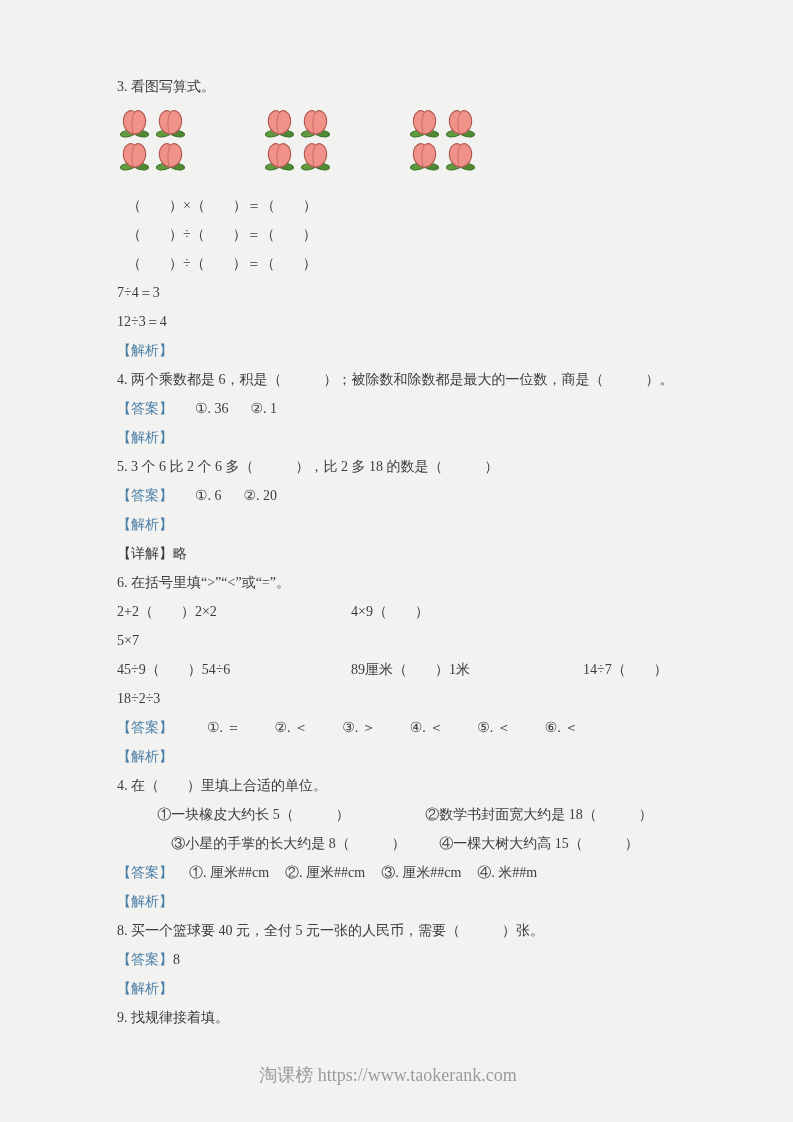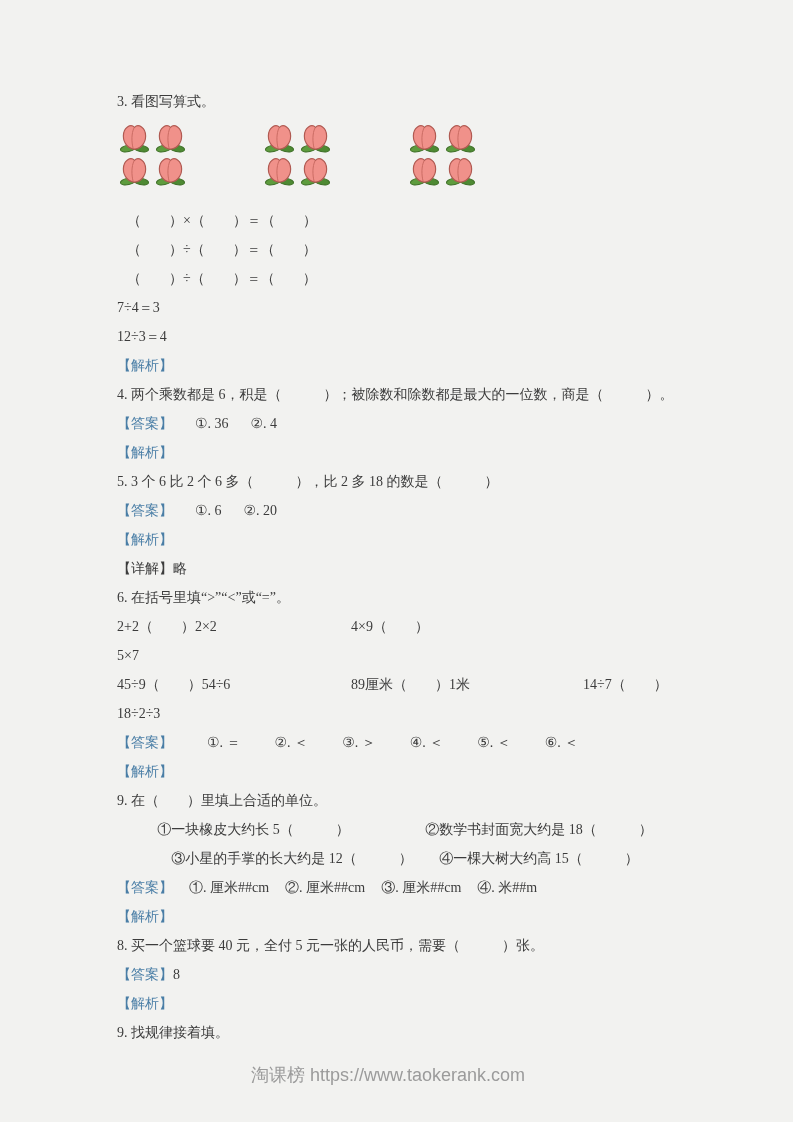--- a/index.html
+++ b/index.html
@@ -5,21 +5,21 @@
   html,body{margin:0;padding:0;}
   .page{
     position:relative;
     width:793px;height:1122px;
     background:#f2f2f0;
     color:#3c3c3c;
     font-family:"Liberation Serif","DejaVu Serif",serif;
     font-size:14px;
     overflow:hidden;
   }
-  .content{position:absolute;left:117px;top:93px;width:576px;}
+  .content{position:absolute;left:117px;top:78px;width:576px;}
   .ln{margin:0 0 12px 0;line-height:17px;white-space:nowrap;}
   .indent{padding-left:10px;}
   .blue{color:#4a7ea6;}
   
   .peaches{display:flex;gap:76px;margin:4px 0 26px 2px;}
   .peach-group{display:grid;grid-template-columns:repeat(2,33px);column-gap:3px;row-gap:2px;}
   .peach{display:block;}
   
   .c3{display:flex;}
   .c3 > span{white-space:nowrap;}
@@ -30,21 +30,21 @@
   .c2 > span:nth-child(1){width:268px;flex:none;}
   
   .ans{display:flex;}
   .ans > span{white-space:nowrap;}
   .g22{gap:22px;}
   .g34{gap:34px;}
   .g16{gap:16px;}
   .footer{
     position:absolute;left:0;right:17px;top:1063px;
     text-align:center;
-    font-family:Liberation Sans, sans-serif;
+    font-family:Liberation Serif, serif;
     font-size:18px;color:#9b9b9b;
   }
 </style>
 </head>
 <body>
 
 <div class="page">
   <div class="content">
 
     <p class="ln">3. 看图写算式。</p>
@@ -141,21 +141,21 @@
     <p class="ln indent">（　　）÷（　　）＝（　　）</p>
     <p class="ln indent">（　　）÷（　　）＝（　　）</p>
     <p class="ln">7÷4＝3</p>
     <p class="ln">12÷3＝4</p>
     <p class="ln"><span class="blue">【解析】</span></p>
 
     <p class="ln">4. 两个乘数都是 6，积是（　　　）；被除数和除数都是最大的一位数，商是（　　　）。</p>
     <p class="ln ans g22">
       <span class="blue">【答案】</span>
       <span>①. 36</span>
-      <span>②. 4</span>
+      <span>②. 1</span>
     </p>
     <p class="ln"><span class="blue">【解析】</span></p>
 
     <p class="ln">5. 3 个 6 比 2 个 6 多（　　　），比 2 多 18 的数是（　　　）</p>
     <p class="ln ans g22">
       <span class="blue">【答案】</span>
       <span>①. 6</span>
       <span>②. 20</span>
     </p>
     <p class="ln"><span class="blue">【解析】</span></p>
@@ -177,27 +177,27 @@
       <span class="blue">【答案】</span>
       <span>①. ＝</span>
       <span>②. ＜</span>
       <span>③. ＞</span>
       <span>④. ＜</span>
       <span>⑤. ＜</span>
       <span>⑥. ＜</span>
     </p>
     <p class="ln"><span class="blue">【解析】</span></p>
 
-    <p class="ln">9. 在（　　）里填上合适的单位。</p>
+    <p class="ln">4. 在（　　）里填上合适的单位。</p>
     <p class="ln c2">
       <span>①一块橡皮大约长 5（　　　）</span>
       <span>②数学书封面宽大约是 18（　　　）</span>
     </p>
     <p class="ln c2">
-      <span>③小星的手掌的长大约是 12（　　　）</span>
+      <span>③小星的手掌的长大约是 8（　　　）</span>
       <span>④一棵大树大约高 15（　　　）</span>
     </p>
     <p class="ln ans g16">
       <span class="blue">【答案】</span>
       <span>①. 厘米##cm</span>
       <span>②. 厘米##cm</span>
       <span>③. 厘米##cm</span>
       <span>④. 米##m</span>
     </p>
     <p class="ln"><span class="blue">【解析】</span></p>

